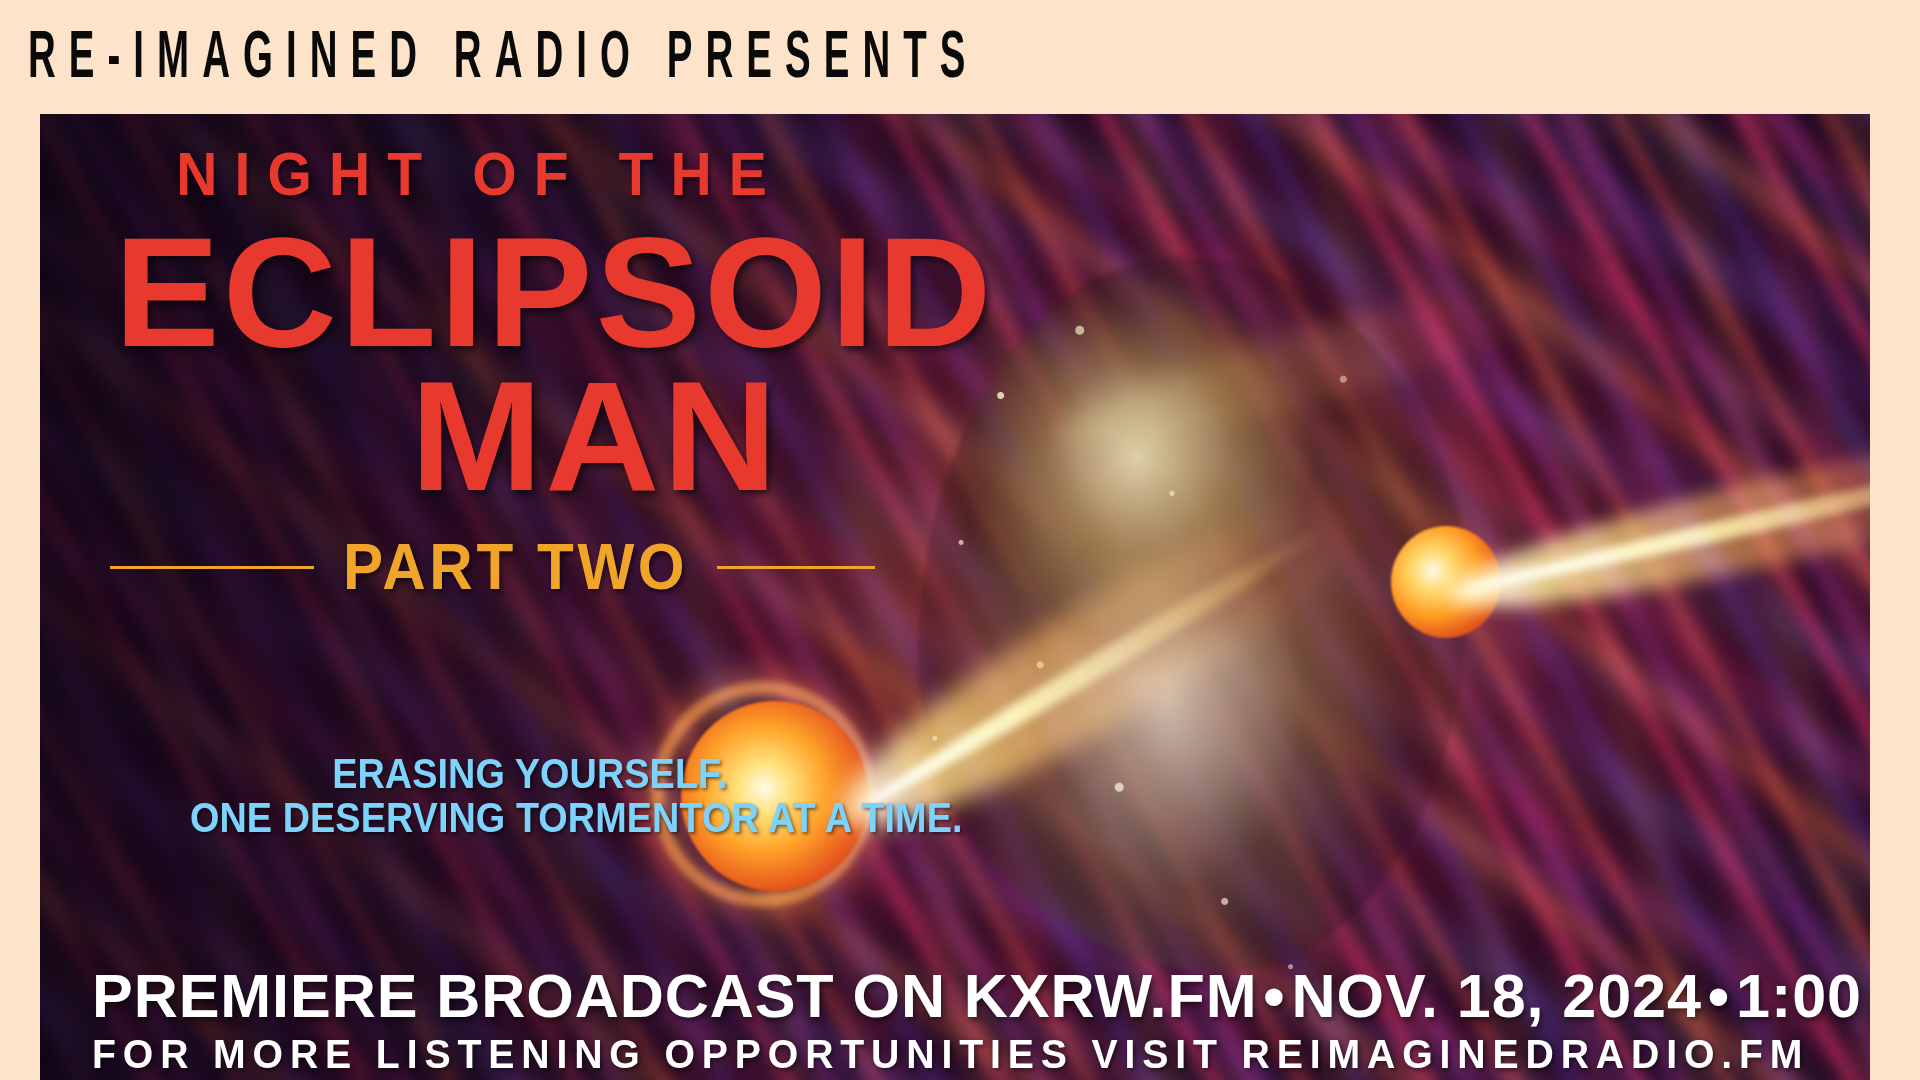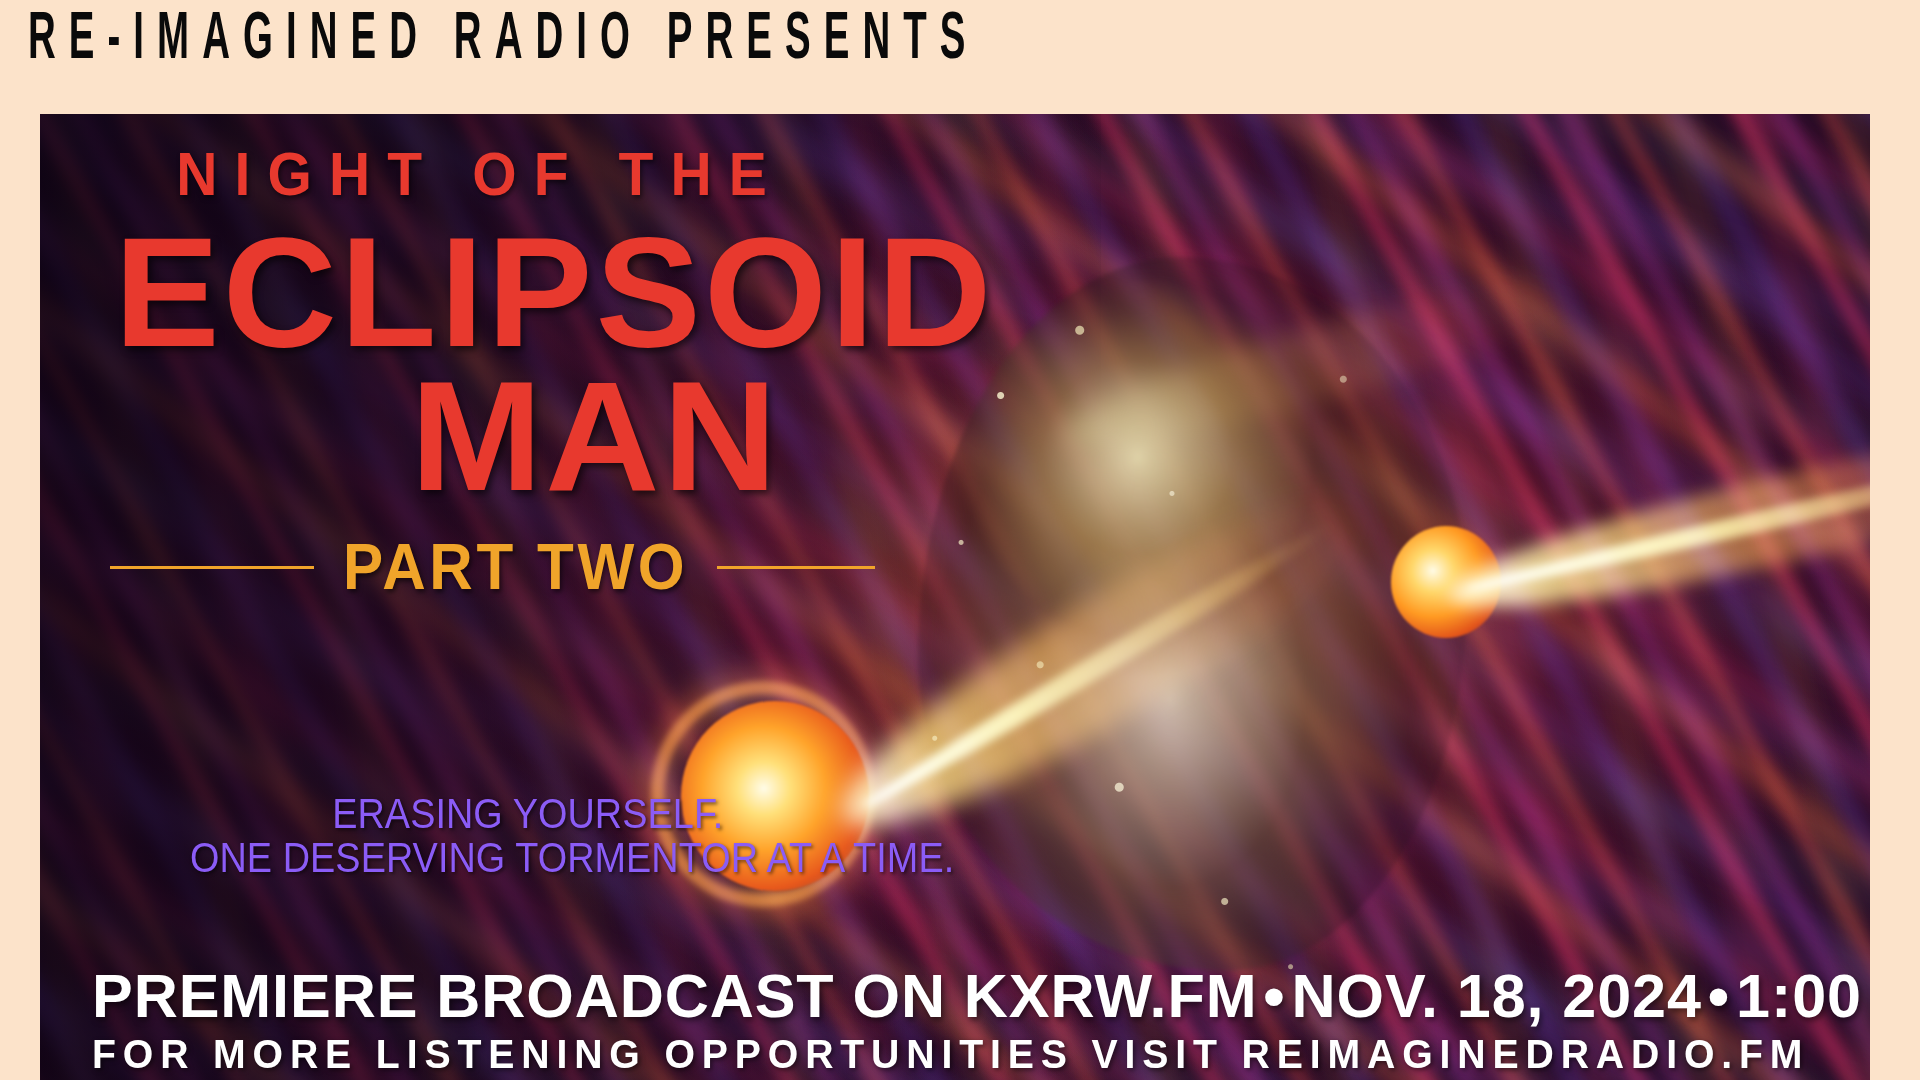--- a/index.html
+++ b/index.html
@@ -15,21 +15,21 @@
     position:relative;
   }
 
   
   .header-strip {
     position:absolute;
     left:0; top:0;
     width:1920px; height:104px;
     background:#fce3ca;
     display:flex;
-    align-items:flex-start;
+    align-items:center;
   }
   .presents-title {
     font-family:"Liberation Sans Narrow","Liberation Sans", sans-serif;
     font-weight:700;
     font-size:62px;
     line-height:62px;
     color:#0a0a0a;
     letter-spacing:0.34em;
     transform:scaleX(0.62) scaleY(1.08);
     transform-origin:left center;
@@ -315,26 +315,25 @@
     text-shadow:2px 3px 5px rgba(0,0,0,0.60);
     flex:0 0 auto;
   }
 
   
   .tagline {
     position:absolute;
     left:150px; top:640px;
     z-index:6;
     font-family:"Liberation Sans Narrow","Liberation Sans", sans-serif;
-    font-weight:400;
-    color:#8b5cf6;
+    font-weight:700;
+    color:#7dd3fc;
     letter-spacing:0.005em;
     line-height:40px;
     text-shadow:2px 2px 4px rgba(0,0,0,0.55);
-    margin-top:40px;
   }
   .tagline-1 {
     font-size:42px;
     transform:scaleX(0.90);
     transform-origin:left center;
     white-space:nowrap;
     padding-left:158px;
   }
   .tagline-2 {
     font-size:42px;

